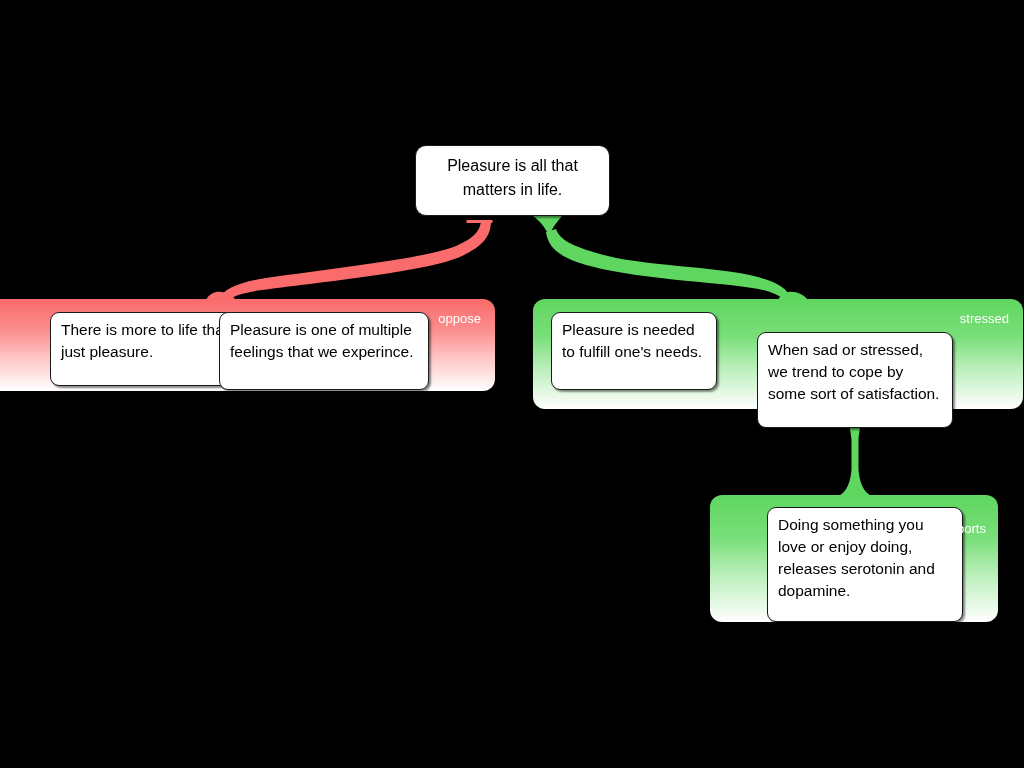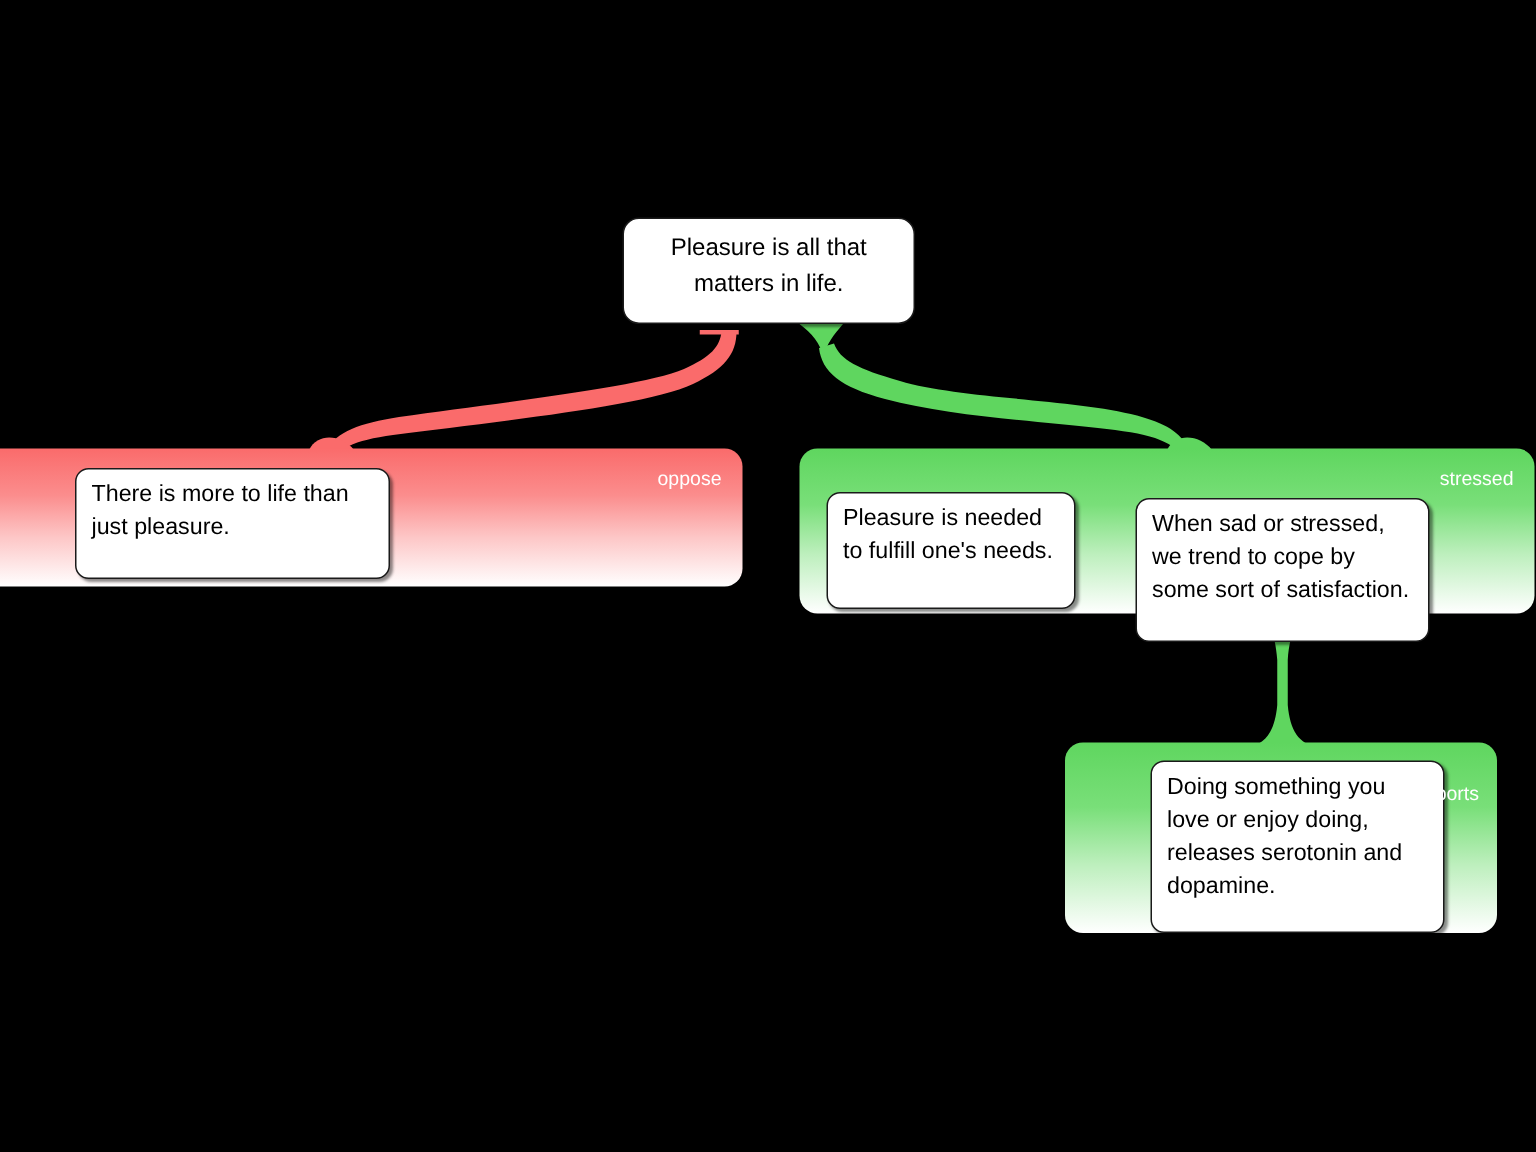--- a/index.html
+++ b/index.html
@@ -132,27 +132,28 @@
   </svg>
 
   <div class="card root" style="left:415px; top:145px; width:195px; height:71px;">Pleasure is all that matters in life.</div>
 
   <div class="group group-oppose" style="left:-10px; top:299px; width:505px; height:92px; border-radius:0 12px 12px 0;">
     <div class="group-shadow"></div>
     <div class="group-fill"></div>
     <div class="group-label" style="right:14px; top:13px;">oppose</div>
   </div>
   <div class="card" style="left:18px; top:312px; width:210px; height:74px;margin-left:32px;">There is more to life than just pleasure.</div>
+  <div class="card" style="left:219px; top:312px; width:210px; height:78px;">Pleasure is one of multiple feelings that we experince.</div>
 
   <div class="group group-support" style="left:533px; top:299px; width:490px; height:110px; border-radius:12px 12px 12px 12px;">
     <div class="group-shadow"></div>
     <div class="group-fill"></div>
     <div class="group-label" style="right:14px; top:13px;">stressed</div>
   </div>
-  <div class="card" style="left:551px; top:328px; width:166px; height:78px;">Pleasure is needed to fulfill one's needs.</div>
+  <div class="card" style="left:551px; top:312px; width:166px; height:78px;">Pleasure is needed to fulfill one's needs.</div>
   <div class="card" style="left:757px; top:312px; width:196px; height:96px;margin-top:20px;">When sad or stressed, we trend to cope by some sort of satisfaction.</div>
 
   <div class="group group-support" style="left:710px; top:495px; width:288px; height:127px; border-radius:12px;">
     <div class="group-shadow"></div>
     <div class="group-fill"></div>
     <div class="group-label" style="right:12px; top:27px;text-align:right;">supports</div>
   </div>
   <div class="card" style="left:723px; top:507px; width:196px; height:115px;margin-left:44px;">Doing something you love or enjoy doing, releases serotonin and dopamine.</div>
 
 </div>

